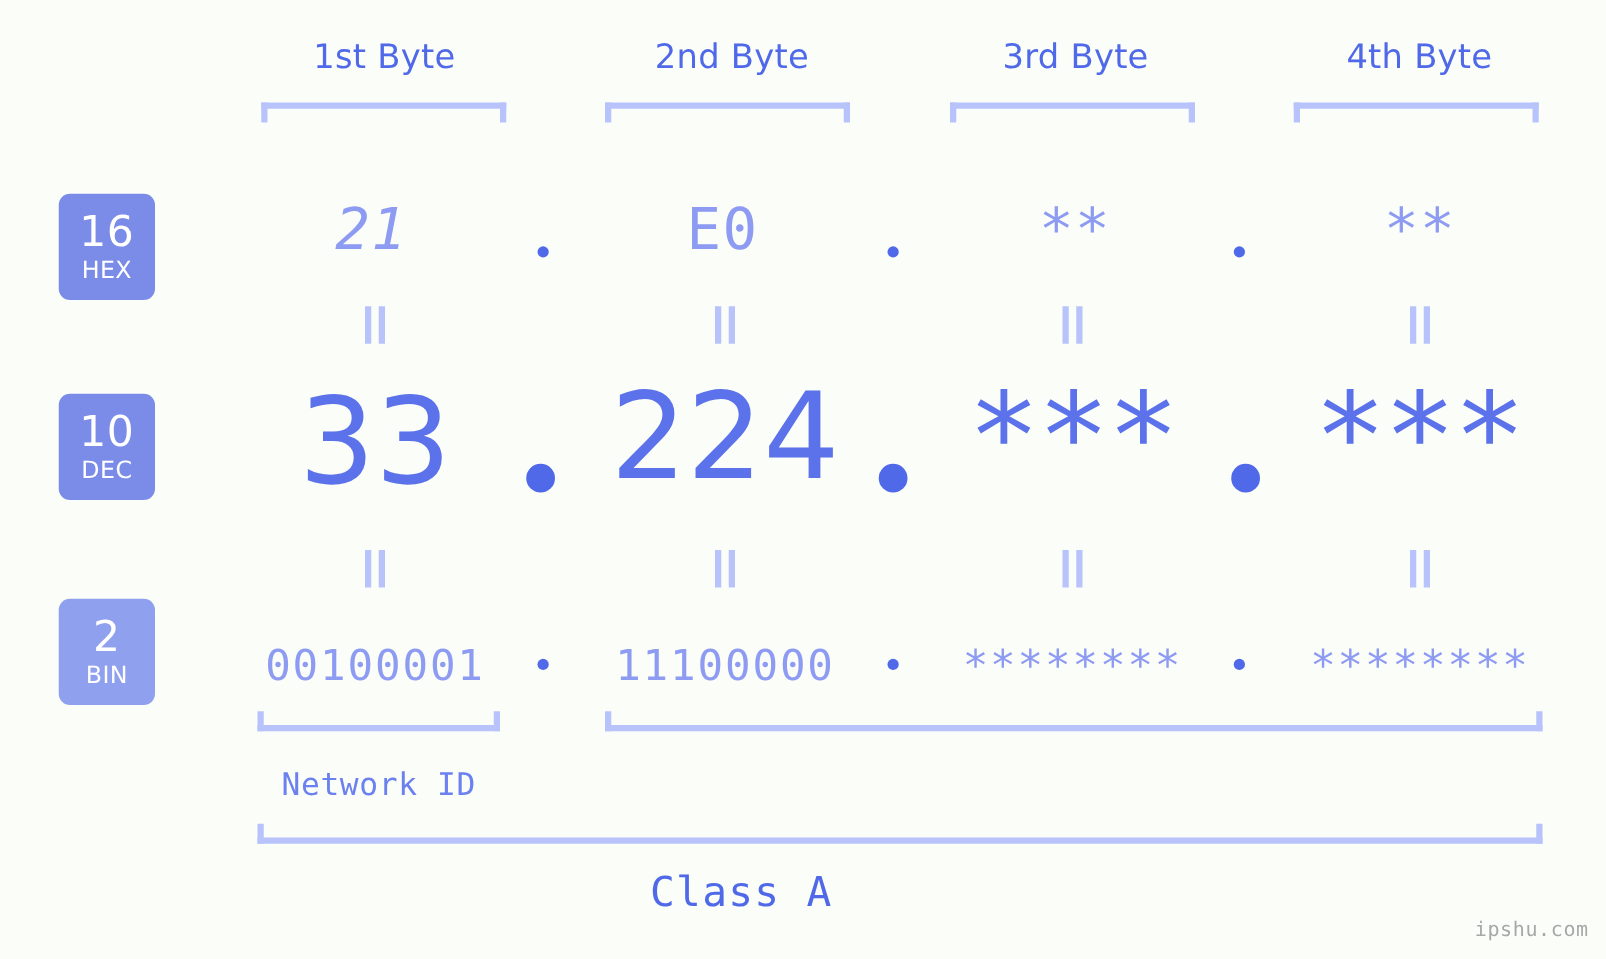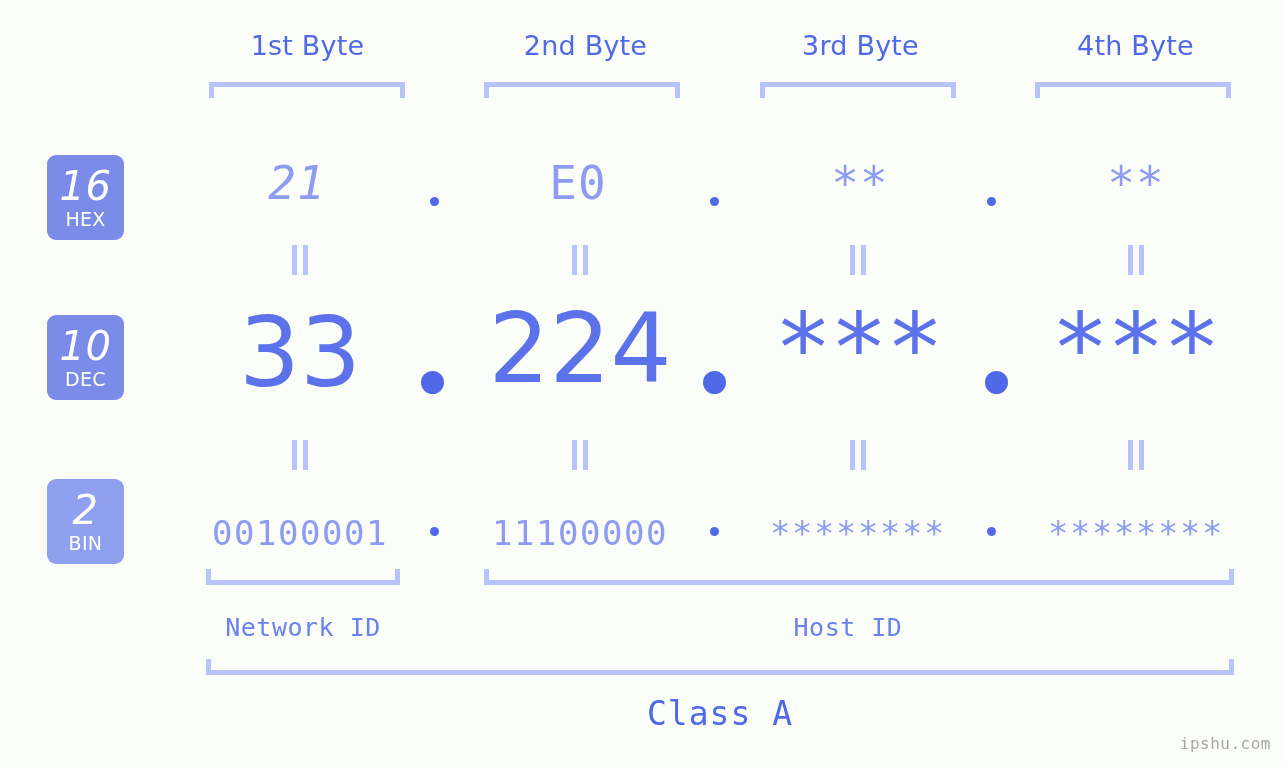--- a/index.html
+++ b/index.html
@@ -59,24 +59,23 @@
     border-radius: 9px;
     color: #ffffff;
     display: flex;
     flex-direction: column;
     align-items: center;
     justify-content: center;
     font-family: "DejaVu Sans", "Liberation Sans", sans-serif;
     line-height: 1;
   }
   .base-badge .num {
-    font-size: 40px;
+    font-size: 34px;
     font-weight: 400;
     letter-spacing: 0.5px;
-    font-style: italic;
   }
   .base-badge .abbr {
     font-size: 19px;
     font-weight: 400;
     margin-top: 4px;
     letter-spacing: 0.3px;
   }
 
   
   .val {
@@ -140,21 +139,20 @@
     position: absolute;
     text-align: center;
     font-family: "DejaVu Sans Mono", "Liberation Mono", monospace;
     font-size: 25px;
     color: #6b81ef;
     white-space: nowrap;
     letter-spacing: 0.5px;
   }
   .class-label {
     position: absolute;
-    text-align: center;
     font-family: "DejaVu Sans Mono", "Liberation Mono", monospace;
     font-size: 33px;
     color: #4f69e8;
     white-space: nowrap;
     letter-spacing: 1px;
   }
   .watermark {
     position: absolute;
     right: 14px;
     bottom: 14px;
@@ -239,23 +237,20 @@
     <div class="dot small" style="left:987px; top:527px;"></div>
     <div class="val" style="left:1028px; top:494px; width:216px;">********</div>
   </div>
 
   <div class="bracket-bottom" style="left:206px; top:569px; width:194px;"></div>
   <div class="bracket-bottom" style="left:484px; top:569px; width:750px;"></div>
 
   <div class="id-label" style="left:203px; top:613px; width:200px;">
     <span>Network ID</span>
   </div>
-  <div class="id-label" style="left:748px; top:613px; width:200px;">
-    <span>Host ID</span>
-  </div>
 
   <div class="bracket-bottom" style="left:206px; top:659px; width:1028px;"></div>
   <div class="class-label" style="left:520px; top:694px; width:400px;">
     <span>Class A</span>
   </div>
 
   <div class="watermark">ipshu.com</div>
 
 </div>
 

